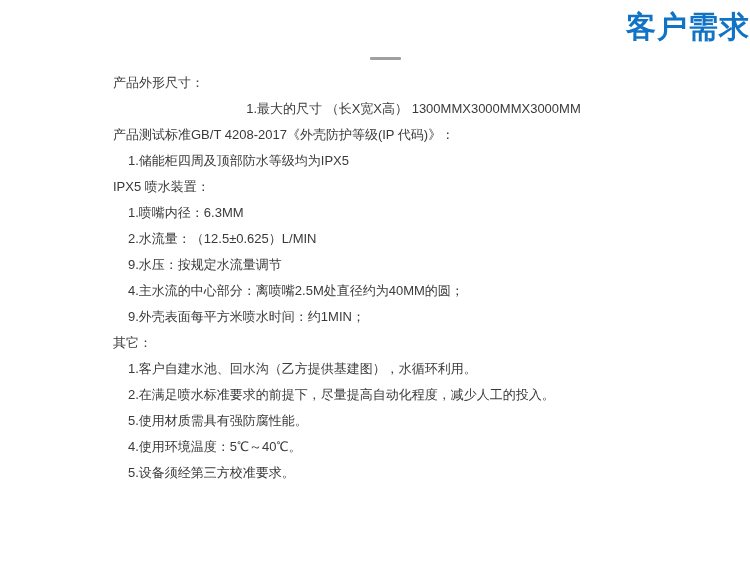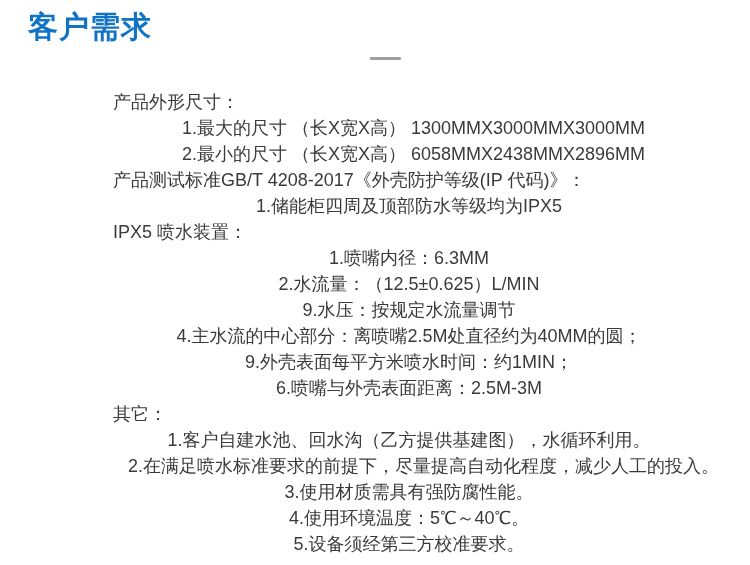--- a/index.html
+++ b/index.html
@@ -19,69 +19,67 @@
     overflow: hidden;
     font-family: "Liberation Sans", sans-serif;
   }
   .doc {
     width: 750px;
     height: 565px;
   }
   .title {
     margin: 9px 0 0 0;
     padding-left: 28px;           
-    text-align: left;
+    text-align: right;
     color: var(--accent);
     font-size: 30px;
     line-height: 36px;
     font-weight: bold;
     letter-spacing: 1px;
   }
   .divider {
     width: 31px;
     height: 3px;
     background: var(--divider);
     margin: 12px auto 0 auto;
     transform: translateX(10px);
     border-radius: 1px;
   }
   .content {
-    margin-top: 29px;
+    margin-top: 10px;
     padding-left: 113px;
     padding-right: 60px;
     color: var(--text);
-    font-size: 18px;
+    font-size: 13px;
     line-height: 26px;
   }
   .line {
     margin: 0;
     white-space: nowrap;
   }
-  .indent-1 { padding-left: 15px; text-align: center; }
+  .indent-1 { padding-left: 15px; }
   .indent-2 { padding-left: 24px; text-align: center; }
 </style>
 </head>
 <body>
 
 <div class="doc">
   <h1 class="title">客户需求</h1>
   <div class="divider"></div>
   <div class="content" id="requirements-list">
       <p class="line indent-0">产品外形尺寸：</p>
       <p class="line indent-2">1.最大的尺寸 （长X宽X高） 1300MMX3000MMX3000MM</p>
-      <p class="line indent-2">2.最小的尺寸 （长X宽X高） 6058MMX2438MMX2896MM</p>
       <p class="line indent-0">产品测试标准GB/T 4208-2017《外壳防护等级(IP 代码)》：</p>
       <p class="line indent-1">1.储能柜四周及顶部防水等级均为IPX5</p>
       <p class="line indent-0">IPX5 喷水装置：</p>
       <p class="line indent-1">1.喷嘴内径：6.3MM</p>
       <p class="line indent-1">2.水流量：（12.5±0.625）L/MIN</p>
       <p class="line indent-1">9.水压：按规定水流量调节</p>
       <p class="line indent-1">4.主水流的中心部分：离喷嘴2.5M处直径约为40MM的圆；</p>
       <p class="line indent-1">9.外壳表面每平方米喷水时间：约1MIN；</p>
-      <p class="line indent-1">6.喷嘴与外壳表面距离：2.5M-3M</p>
       <p class="line indent-0">其它：</p>
       <p class="line indent-1">1.客户自建水池、回水沟（乙方提供基建图），水循环利用。</p>
       <p class="line indent-1">2.在满足喷水标准要求的前提下，尽量提高自动化程度，减少人工的投入。</p>
-      <p class="line indent-1">3.使用材质需具有强防腐性能。</p>
+      <p class="line indent-1">5.使用材质需具有强防腐性能。</p>
       <p class="line indent-1">4.使用环境温度：5℃～40℃。</p>
       <p class="line indent-1">5.设备须经第三方校准要求。</p>
     </div>
 </div>
 
 </body></html>

